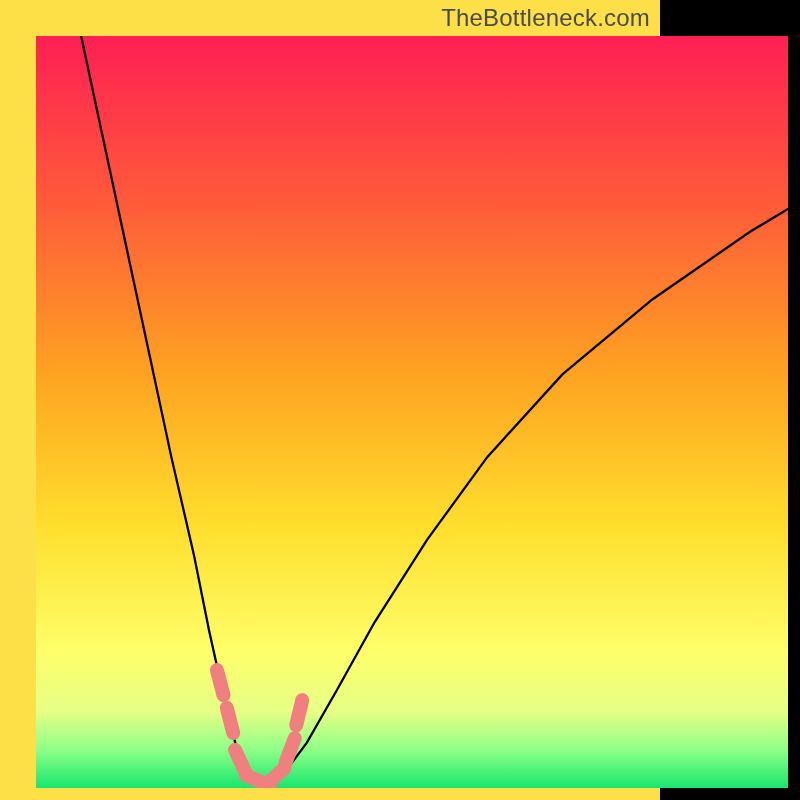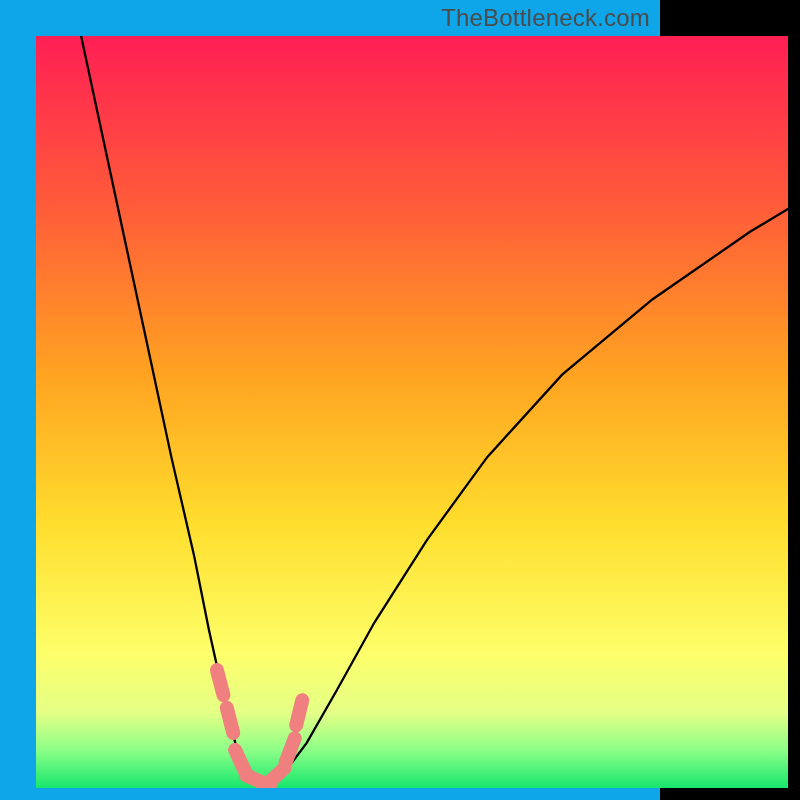--- a/index.html
+++ b/index.html
@@ -8,21 +8,21 @@
     width: 800px;
     height: 800px;
     overflow: hidden;
     background: #000;
     font-family: Arial, Helvetica, sans-serif;
   }
   .frame {
     position: relative;
     width: 660px;
     height: 800px;
-    background: #0ea5e9;
+    background: #fde047;
     text-align: center;
   }
   .watermark {
     position: absolute;
     top: 4px;
     right: 10px;
     color: #4b4b4b;
     font-size: 24px;
     font-weight: 500;
     letter-spacing: 0.2px;

